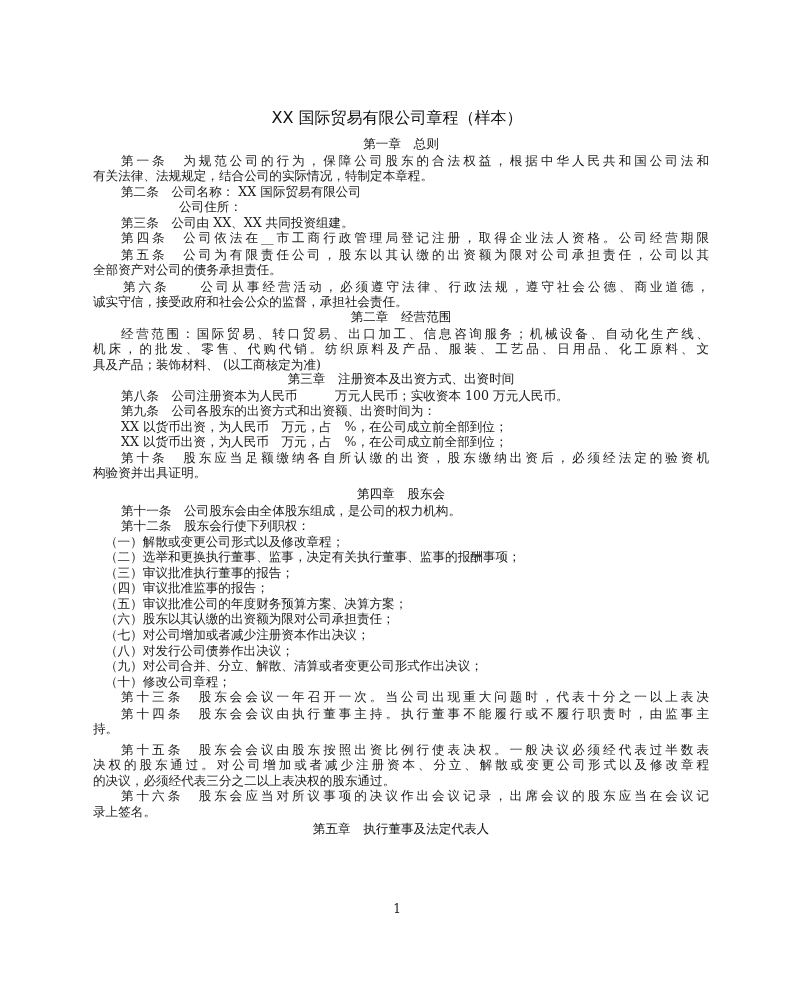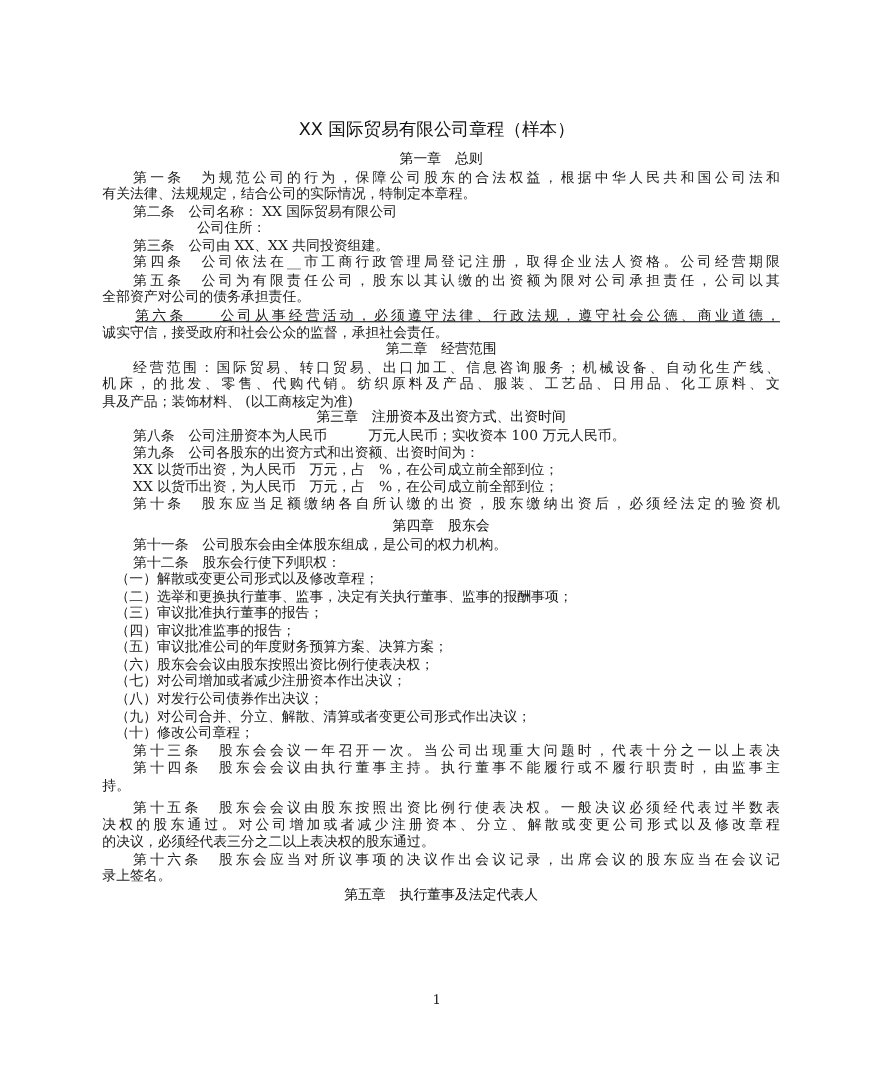--- a/index.html
+++ b/index.html
@@ -5,21 +5,21 @@
   html, body { margin:0; padding:0; background:#ffffff; }
   body { width:794px; height:983px; position:relative; overflow:hidden;
          font-family:"DejaVu Serif","Liberation Serif",serif; color:#1a1a1a; }
   .page { position:absolute; left:0; top:0; width:794px; height:983px; background:#fff; }
   .title { position:absolute; left:0; width:794px; top:105px; text-align:center;
            font-family:"DejaVu Sans","Liberation Sans",sans-serif; font-size:16px; line-height:26px; color:#111; }
   .body { position:absolute; left:93px; width:616px; top:137px; font-size:12.6px; line-height:15.55px; }
   .line { white-space:nowrap; height:15.55px; overflow:visible; }
   .ind1 { padding-left:28px; }
   .ind2 { padding-left:86px; }
-  .ind3 { padding-left:30px;text-decoration:underline; }
+  .ind3 { padding-left:30px; }
   .ind5 { padding-left:12px; }
   .just { text-align:justify; text-align-last:justify; }
   .heading { text-align:center; font-family:Liberation Sans, sans-serif; font-size:12.6px; color:#111; }
   .gap { height:6px; }
   .pagenum { position:absolute; left:0; width:794px; top:902px; text-align:center; font-size:12px; }
 </style>
 </head>
 <body>
 
 <div class="page">
@@ -42,31 +42,32 @@
     <div class="line ind1 just">经营范围：国际贸易、转口贸易、出口加工、信息咨询服务；机械设备、自动化生产线、</div>
     <div class="line just">机床，的批发、零售、代购代销。纺织原料及产品、服装、工艺品、日用品、化工原料、文</div>
     <div class="line">具及产品；装饰材料、 (以工商核定为准)</div>
 
     <div class="line heading">第三章　注册资本及出资方式、出资时间</div>
     <div class="line ind1">第八条　公司注册资本为人民币　　　万元人民币；实收资本 100 万元人民币。</div>
     <div class="line ind1">第九条　公司各股东的出资方式和出资额、出资时间为：</div>
     <div class="line ind1">XX 以货币出资，为人民币　万元，占　%，在公司成立前全部到位；</div>
     <div class="line ind1">XX 以货币出资，为人民币　万元，占　%，在公司成立前全部到位；</div>
     <div class="line ind1 just">第十条　股东应当足额缴纳各自所认缴的出资，股东缴纳出资后，必须经法定的验资机</div>
+    <div class="line">构验资并出具证明。</div>
 
     <div class="gap"></div>
     <div class="line heading">第四章　股东会</div>
     <div class="line ind1">第十一条　公司股东会由全体股东组成，是公司的权力机构。</div>
     <div class="line ind1">第十二条　股东会行使下列职权：</div>
     <div class="line ind5">（一）解散或变更公司形式以及修改章程；</div>
     <div class="line ind5">（二）选举和更换执行董事、监事，决定有关执行董事、监事的报酬事项；</div>
     <div class="line ind5">（三）审议批准执行董事的报告；</div>
     <div class="line ind5">（四）审议批准监事的报告；</div>
     <div class="line ind5">（五）审议批准公司的年度财务预算方案、决算方案；</div>
-    <div class="line ind5">（六）股东会会议由股东按照出资比例行使表决权；</div>
+    <div class="line ind5">（六）股东以其认缴的出资额为限对公司承担责任；</div>
     <div class="line ind5">（七）对公司增加或者减少注册资本作出决议；</div>
     <div class="line ind5">（八）对发行公司债券作出决议；</div>
     <div class="line ind5">（九）对公司合并、分立、解散、清算或者变更公司形式作出决议；</div>
     <div class="line ind5">（十）修改公司章程；</div>
     <div class="line ind1 just">第十三条　股东会会议一年召开一次。当公司出现重大问题时，代表十分之一以上表决</div>
     <div class="line ind1 just" style="margin-top:1px">第十四条　股东会会议由执行董事主持。执行董事不能履行或不履行职责时，由监事主</div>
     <div class="line">持。</div>
     <div class="line ind1 just" style="margin-top:5px">第十五条　股东会会议由股东按照出资比例行使表决权。一般决议必须经代表过半数表</div>
     <div class="line just">决权的股东通过。对公司增加或者减少注册资本、分立、解散或变更公司形式以及修改章程</div>
     <div class="line">的决议，必须经代表三分之二以上表决权的股东通过。</div>

